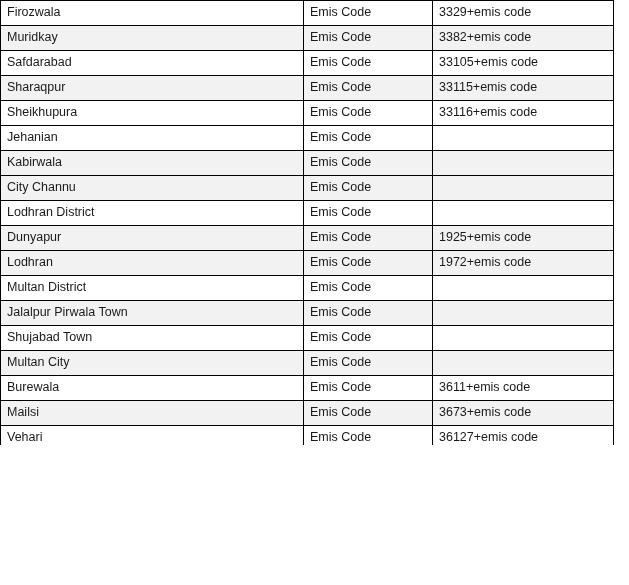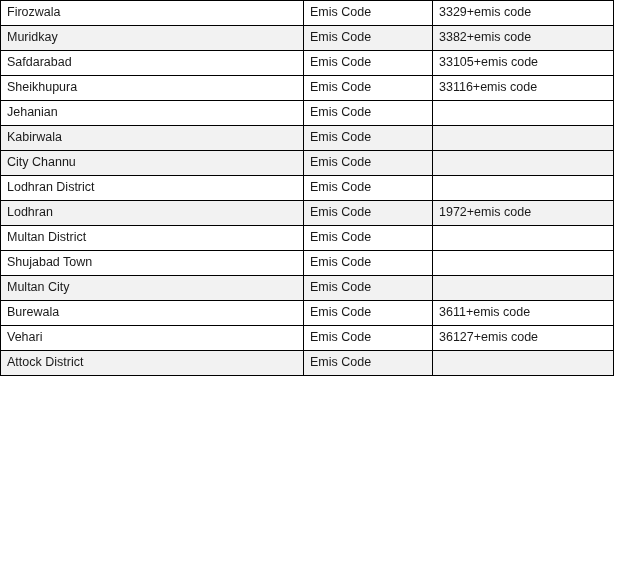--- a/index.html
+++ b/index.html
@@ -64,20 +64,25 @@
         <tr class="alt">
           <td>Muridkay</td>
           <td>Emis Code</td>
           <td>3382+emis code</td>
         </tr>
         <tr class="plain">
           <td>Safdarabad</td>
           <td>Emis Code</td>
           <td>33105+emis code</td>
         </tr>
+        <tr class="alt">
+          <td>Sharaqpur</td>
+          <td>Emis Code</td>
+          <td>33115+emis code</td>
+        </tr>
         <tr class="plain">
           <td>Sheikhupura</td>
           <td>Emis Code</td>
           <td>33116+emis code</td>
         </tr>
         <tr class="plain">
           <td>Jehanian</td>
           <td>Emis Code</td>
           <td></td>
         </tr>
@@ -90,44 +95,59 @@
           <td>City Channu</td>
           <td>Emis Code</td>
           <td></td>
         </tr>
         <tr class="plain">
           <td>Lodhran District</td>
           <td>Emis Code</td>
           <td></td>
         </tr>
         <tr class="alt">
+          <td>Dunyapur</td>
+          <td>Emis Code</td>
+          <td>1925+emis code</td>
+        </tr>
+        <tr class="alt">
           <td>Lodhran</td>
           <td>Emis Code</td>
           <td>1972+emis code</td>
         </tr>
         <tr class="plain">
           <td>Multan District</td>
+          <td>Emis Code</td>
+          <td></td>
+        </tr>
+        <tr class="alt">
+          <td>Jalalpur Pirwala Town</td>
           <td>Emis Code</td>
           <td></td>
         </tr>
         <tr class="plain">
           <td>Shujabad Town</td>
           <td>Emis Code</td>
           <td></td>
         </tr>
         <tr class="alt">
           <td>Multan City</td>
           <td>Emis Code</td>
           <td></td>
         </tr>
         <tr class="plain">
           <td>Burewala</td>
           <td>Emis Code</td>
           <td>3611+emis code</td>
         </tr>
+        <tr class="alt">
+          <td>Mailsi</td>
+          <td>Emis Code</td>
+          <td>3673+emis code</td>
+        </tr>
         <tr class="plain">
           <td>Vehari</td>
           <td>Emis Code</td>
           <td>36127+emis code</td>
         </tr>
         <tr class="alt">
           <td>Attock District</td>
           <td>Emis Code</td>
           <td></td>
         </tr>

